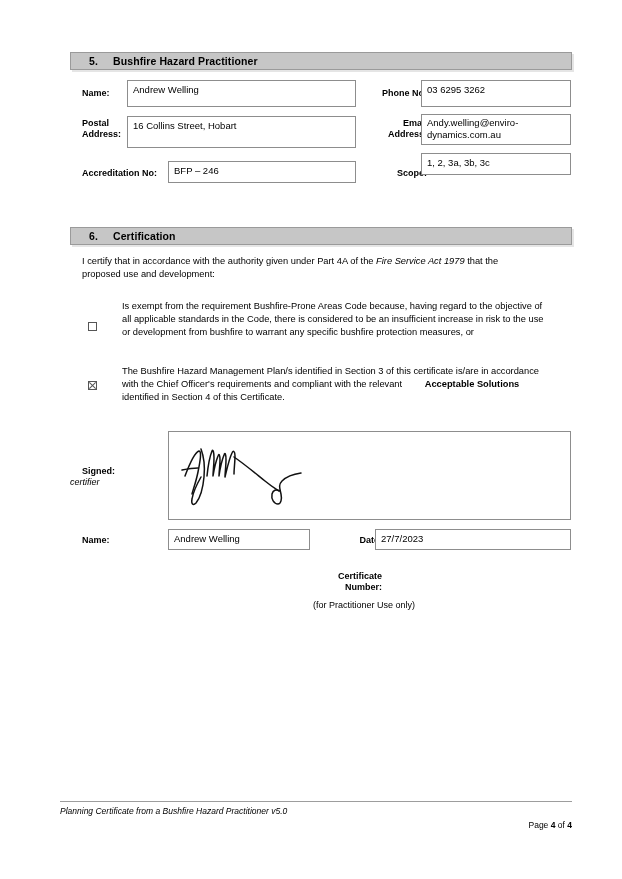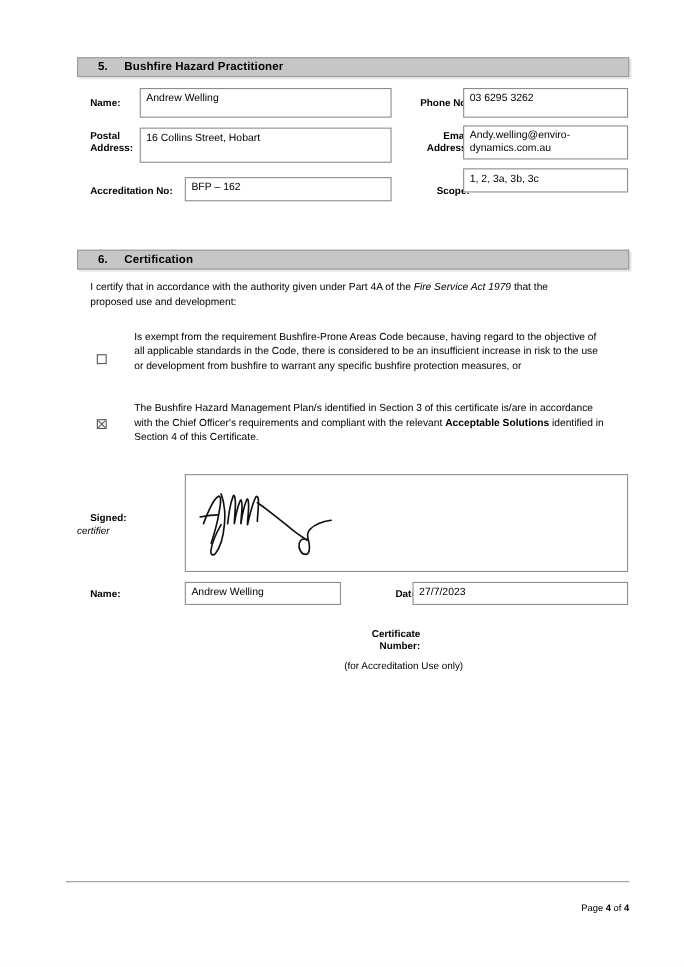--- a/index.html
+++ b/index.html
@@ -98,21 +98,21 @@
     color: #000;
   }
   .para i { font-style: italic; }
 
   .clause {
     position: absolute;
     font-size: 9.3px;
     line-height: 12.8px;
     color: #000;
   }
-  .clause b { font-weight: bold; }
+  .clause b { font-weight: bold; margin-left: 20px; }
 
   .cbox {
     position: absolute;
     width: 9px;
     height: 9px;
     box-sizing: border-box;
     border: 1px solid #555;
     background: #fff;
   }
   .cbox.checked::before,
@@ -194,21 +194,21 @@
     <div class="lbl" style="left:70px; top:118px;">Postal</div>
     <div class="lbl" style="left:70px; top:129px;">Address:</div>
     <div class="fld" style="left:127px; top:116px; width:229px; height:32px;">16 Collins Street, Hobart</div>
 
     <div class="lbl right" style="left:361px; top:118px; width:54px;">Email</div>
     <div class="lbl right" style="left:361px; top:129px; width:54px;">Address:</div>
     <div class="fld" style="left:421px; top:114px; width:150px; height:31px; line-height:12.2px; padding-top:2px;">Andy.welling@enviro-
 dynamics.com.au</div>
 
     <div class="lbl" style="left:70px; top:168px;">Accreditation No:</div>
-    <div class="fld" style="left:168px; top:161px; width:188px; height:22px;">BFP – 162</div>
+    <div class="fld" style="left:168px; top:161px; width:188px; height:22px;">BFP – 246</div>
 
     <div class="lbl right" style="left:361px; top:168px; width:54px;">Scope:</div>
     <div class="fld" style="left:421px; top:153px; width:150px; height:22px;">1, 2, 3a, 3b, 3c</div>
 
     <div class="section-bar" style="top:227px;">
       <span class="num">6.</span>
       <span class="ttl">Certification</span>
     </div>
 
     <div class="para" style="left:82px; top:255px; width:450px;">
@@ -241,21 +241,22 @@
 
     <div class="lbl" style="left:70px; top:535px;">Name:</div>
     <div class="fld" style="left:168px; top:529px; width:142px; height:20px;">Andrew Welling</div>
 
     <div class="lbl right" style="left:320px; top:535px; width:50px;">Date:</div>
     <div class="fld" style="left:375px; top:529px; width:196px; height:20px;">27/7/2023</div>
 
     <div class="lbl right" style="left:290px; top:571px; width:80px;">Certificate</div>
     <div class="lbl right" style="left:290px; top:582px; width:80px;">Number:</div>
 
-    <div class="note" style="left:313px; top:600px;">(for Accreditation Use only)</div>
+    <div class="note" style="left:313px; top:600px;">(for Practitioner Use only)</div>
 
     <div class="foot-rule"></div>
+    <div class="foot-left">Planning Certificate from a Bushfire Hazard Practitioner v5.0</div>
     <div class="foot-right">
       <span>Page </span><b>4</b><span> of </span><b>4</b>
     </div>
 
   </div>
 </div>
 
 </body></html>

